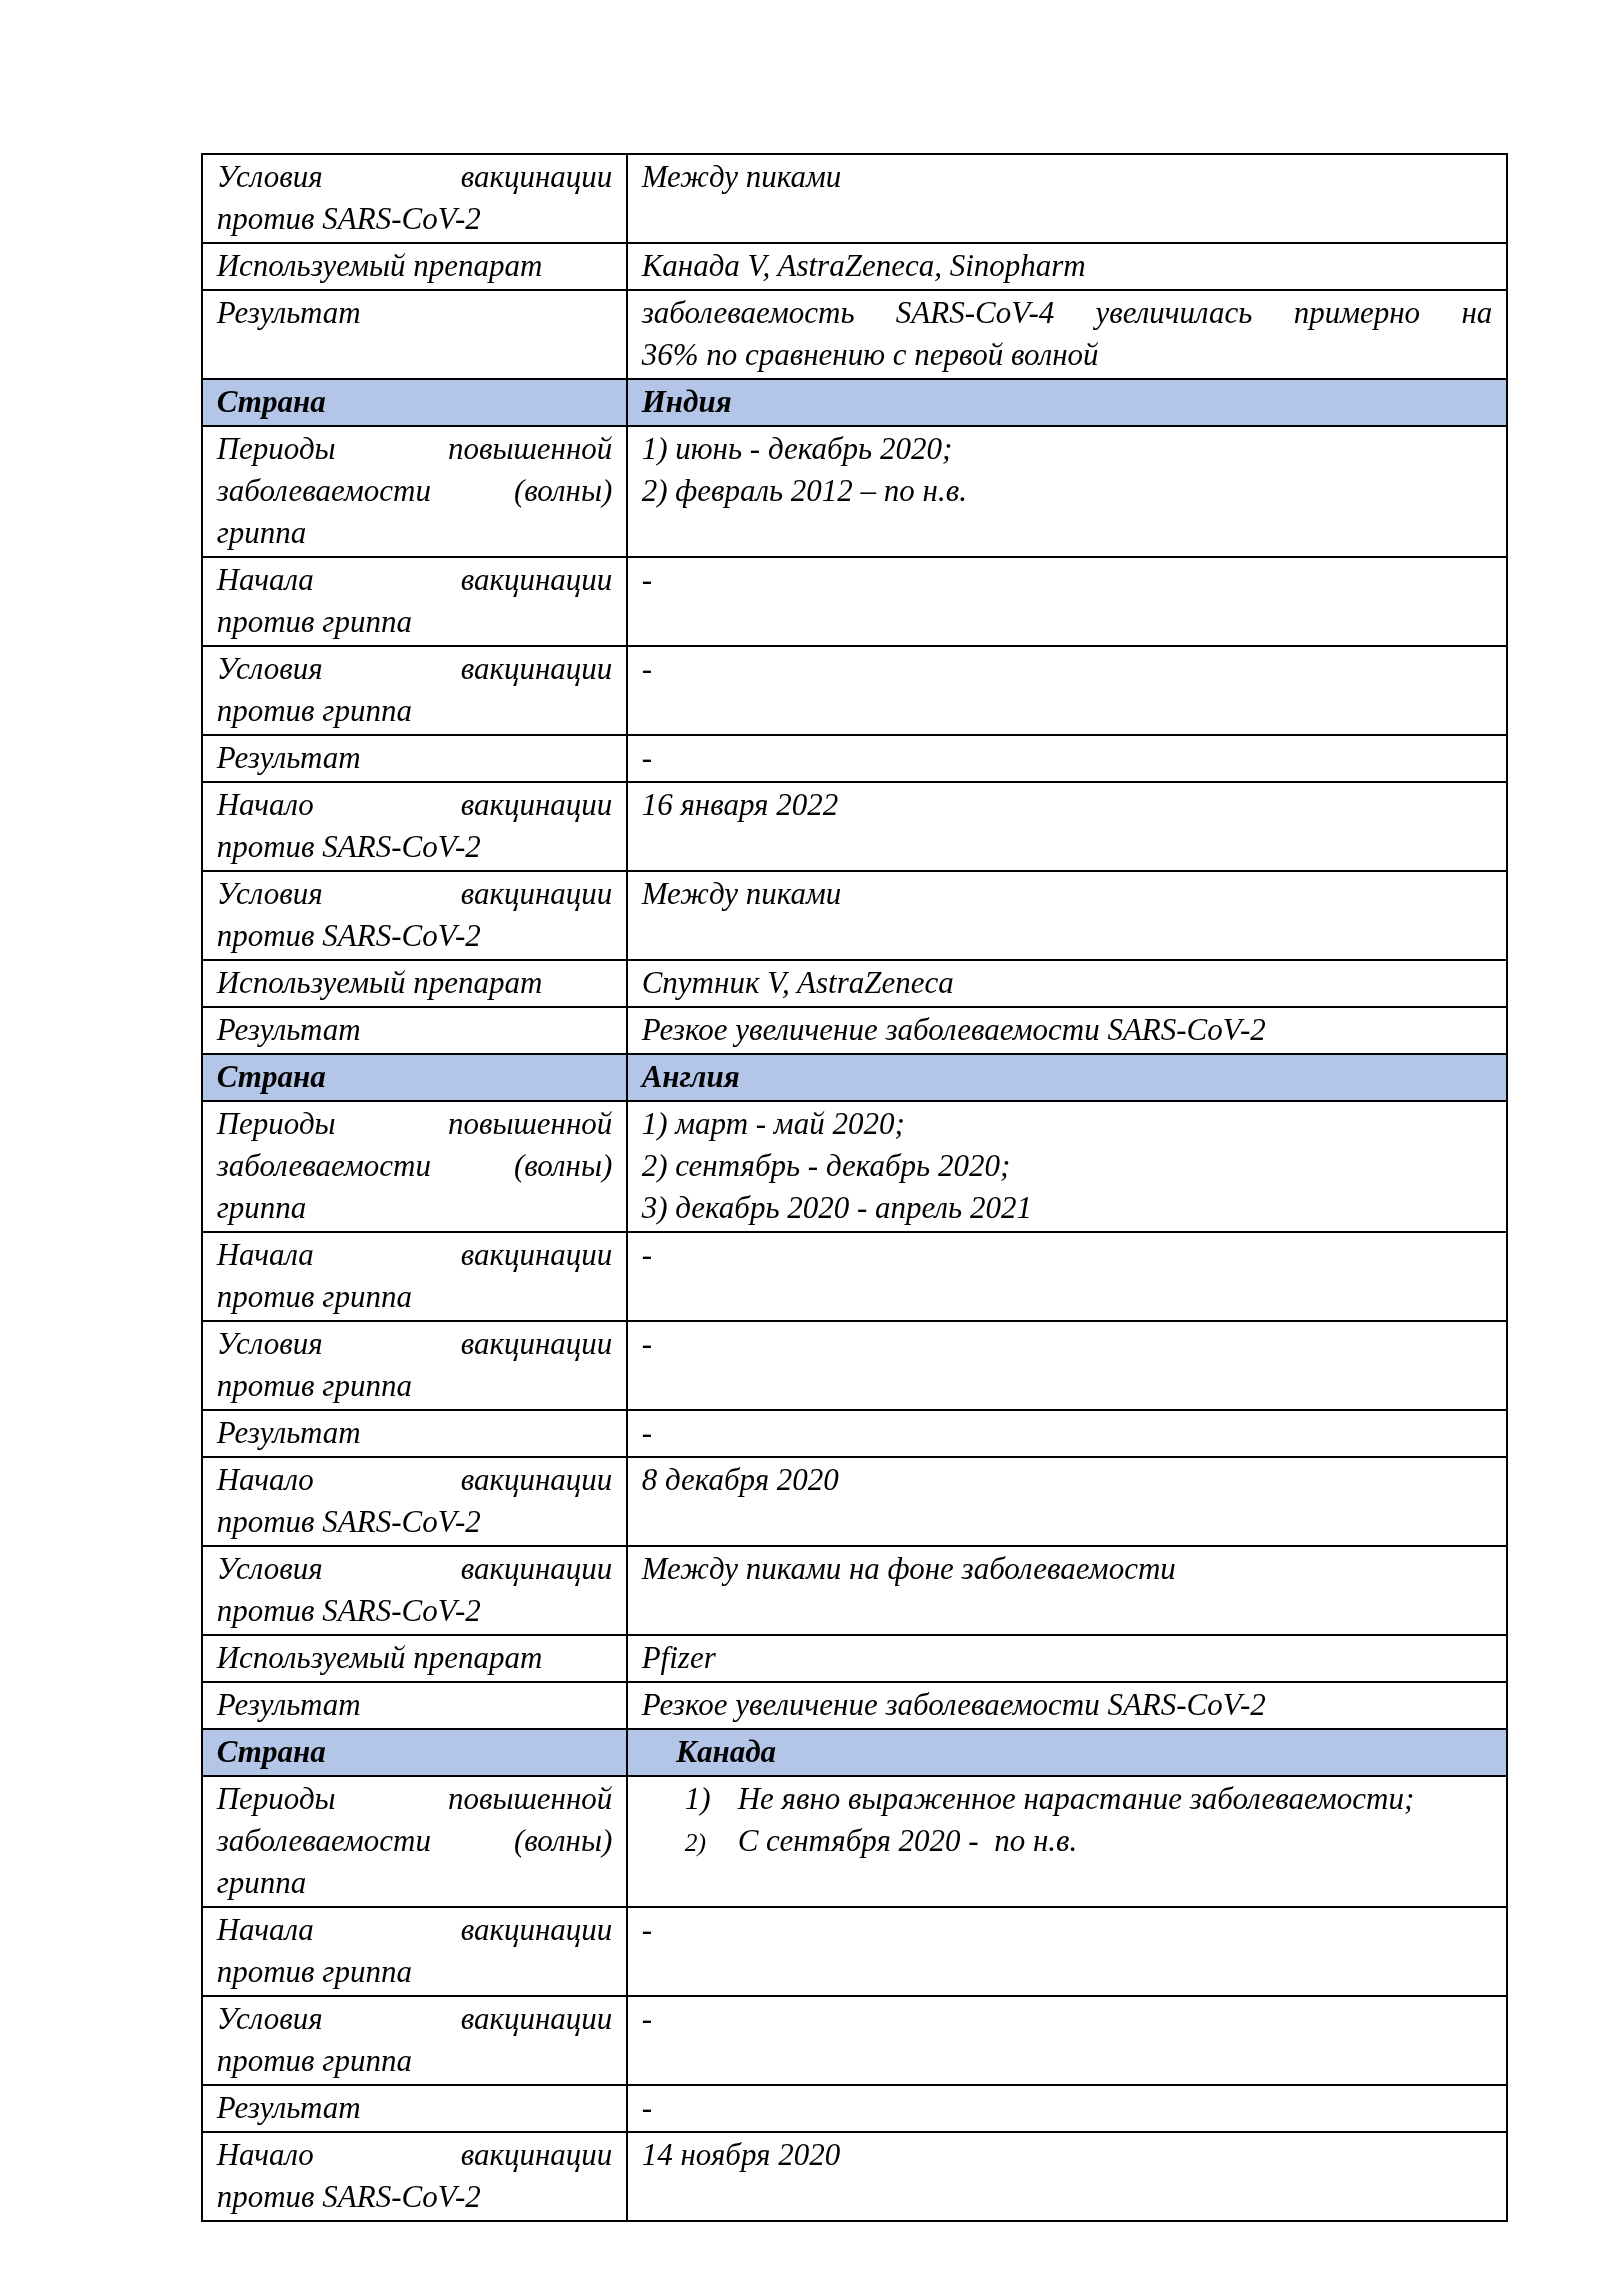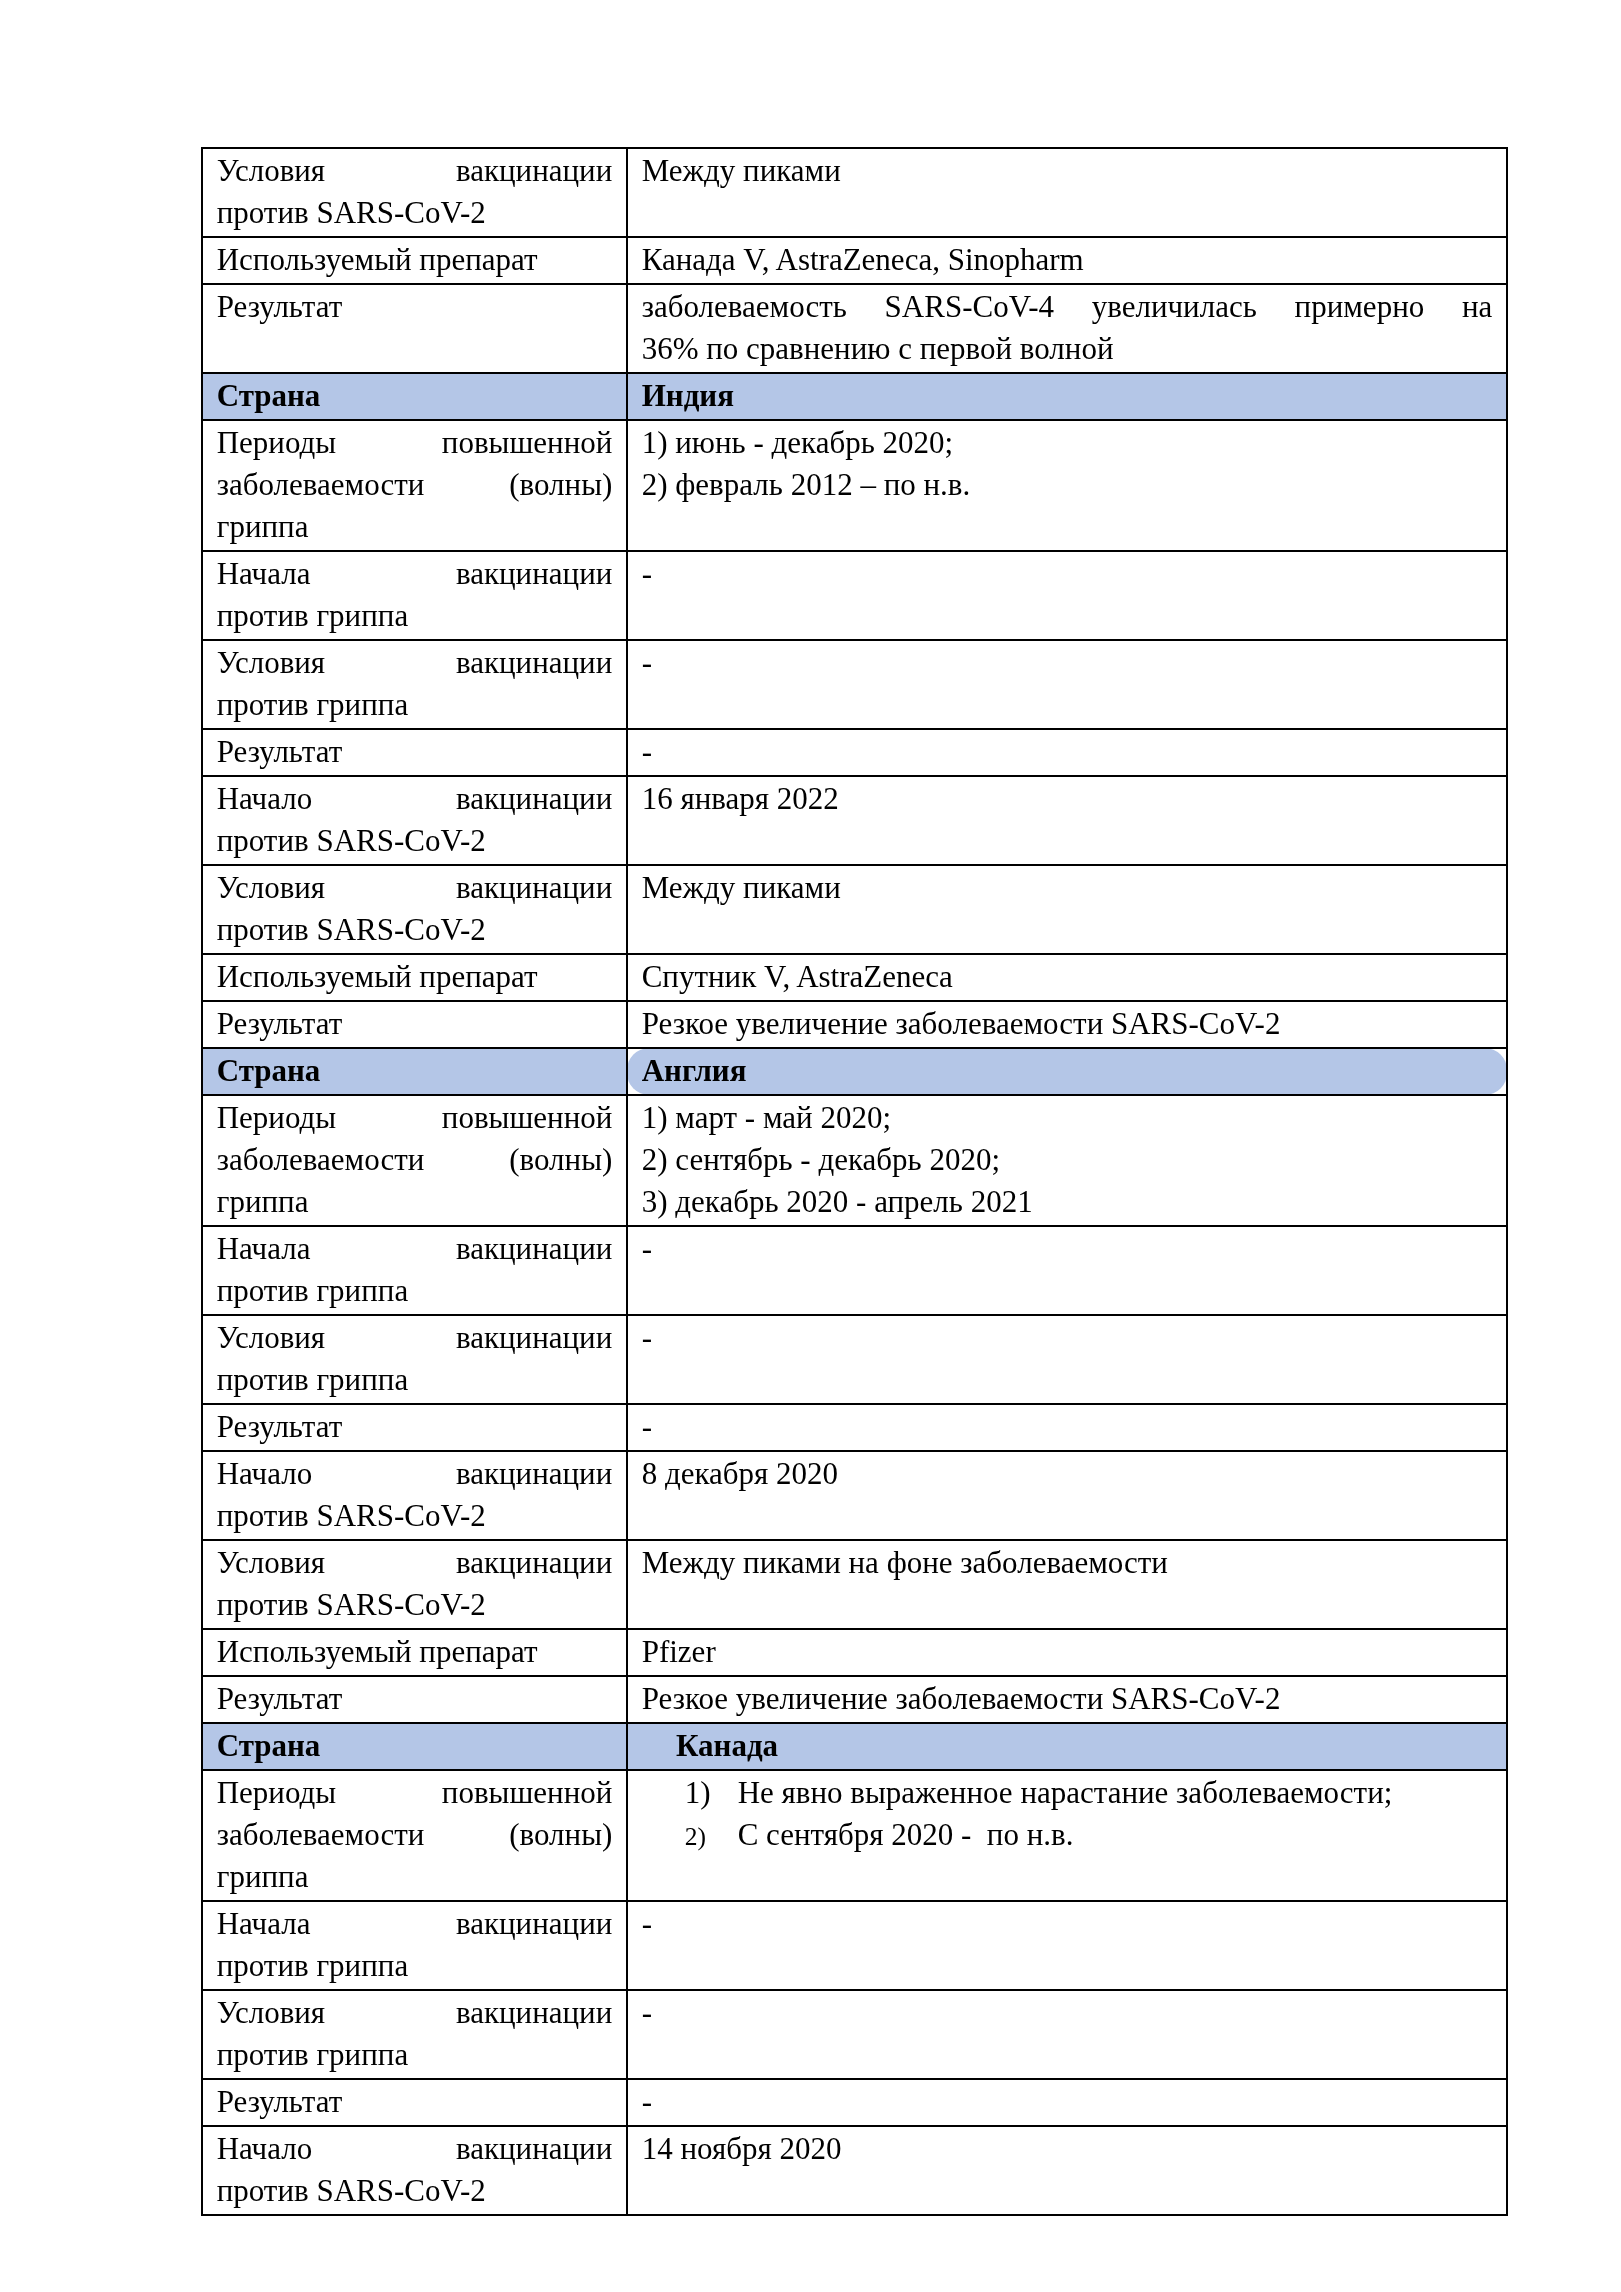--- a/index.html
+++ b/index.html
@@ -16,25 +16,26 @@
     color: #000000;
   }
   .page {
     position: absolute;
     inset: 0;
     background: #ffffff;
   }
   table.doc-table {
     position: absolute;
     left: 201px;
-    top: 147px;
+    top: 153px;
     width: 1306px;
     border-collapse: collapse;
     table-layout: fixed;
     border: 2.9px solid #000000;
+    font-style: italic;
   }
   col.col-label { width: 425px; }
   col.col-value { width: 880px; }
   td.cell {
     border: 2px solid #000000;
     vertical-align: top;
     padding: 1px 13.7px 2px 13.7px;
     font-size: 31px;
     line-height: 42px;
   }
@@ -166,21 +167,21 @@
             <div class="cell-line">Результат</div>
           </td>
     <td class="cell value-cell">
             <div class="cell-line">Резкое увеличение заболеваемости SARS-CoV-2</div>
           </td>
   </tr>
         <tr class="header-row">
     <td class="cell label-cell" style="background: rgb(180, 198, 231);">
             <div class="cell-line">Страна</div>
           </td>
-    <td class="cell value-cell" style="background: rgb(180, 198, 231); border-radius: 22px;">
+    <td class="cell value-cell" style="background: rgb(180, 198, 231);">
             <div class="cell-line">Англия</div>
           </td>
   </tr>
         <tr class="data-row">
     <td class="cell label-cell">
             <div class="cell-line force-just">Периоды повышенной</div>
             <div class="cell-line force-just">заболеваемости (волны)</div>
             <div class="cell-line">гриппа</div>
           </td>
     <td class="cell value-cell">

